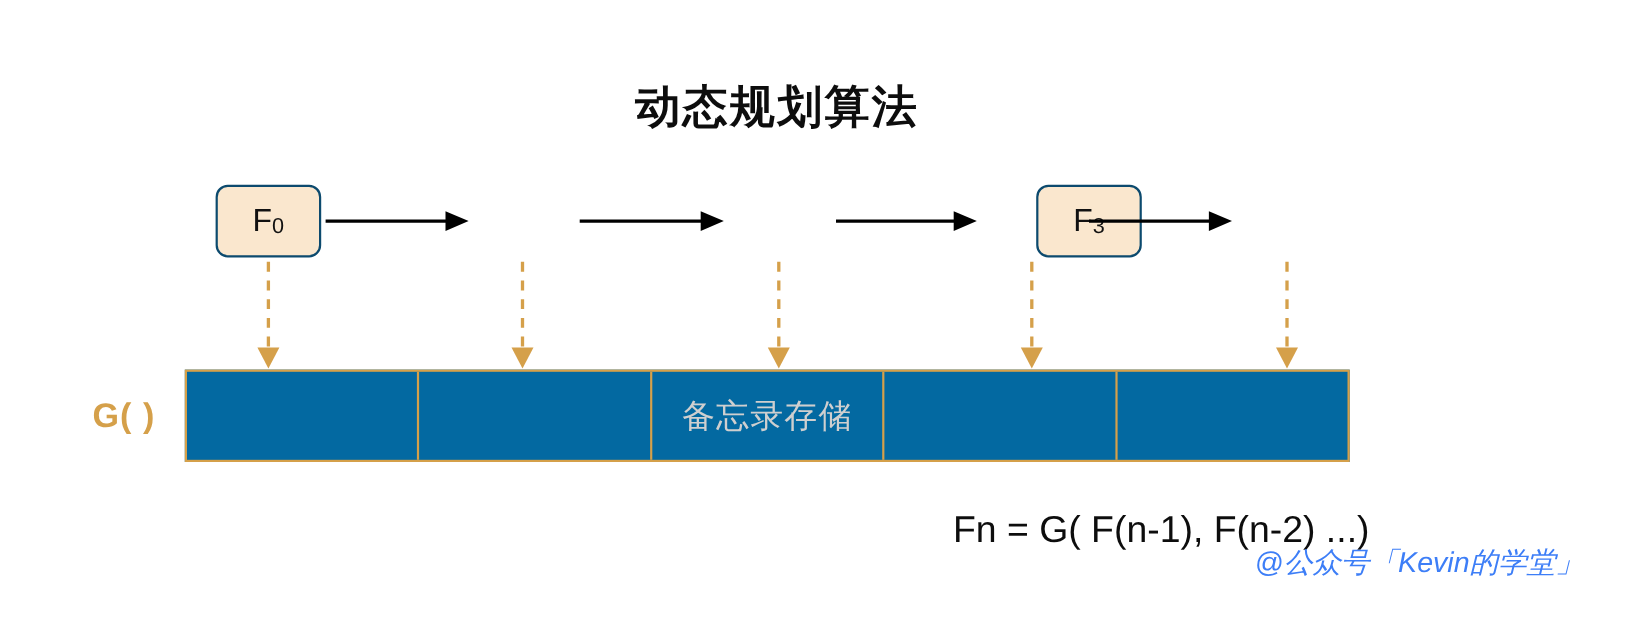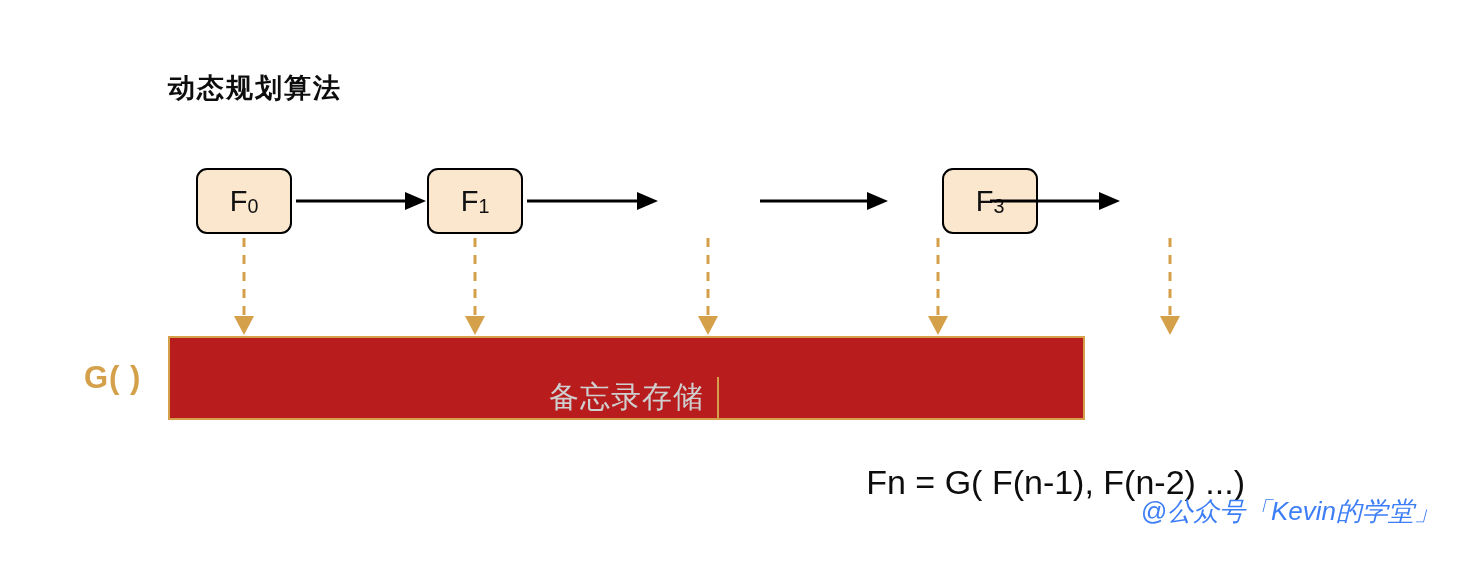--- a/index.html
+++ b/index.html
@@ -2,34 +2,34 @@
 <html><head>
 <meta charset="utf-8">
 <style>
   * { margin:0; padding:0; box-sizing:border-box; }
   body { background:#ffffff; font-family:"Liberation Sans","DejaVu Sans",sans-serif; }
   .canvas {
     position:relative; width:1482px; height:576px; background:#ffffff; overflow:hidden;
   }
   .title {
     position:absolute; left:168px; top:70px; width:1077px;
-    text-align:left; font-size:27px; font-weight:700; color:#0d0d0d;
+    text-align:center; font-size:41px; font-weight:700; color:#0d0d0d;
     letter-spacing:2px;
   }
   .fbox {
     position:absolute; top:168px; width:96px; height:66px;
-    background:#FAE7CE; border:2px solid #000000; border-radius:11px;
+    background:#FAE7CE; border:2px solid #0c4a6e; border-radius:11px;
     display:flex; align-items:center; justify-content:center;
     font-size:29px; color:#111111;
   }
   .fbox .sub { font-size:0.68em; vertical-align:baseline; position:relative; top:0.12em; }
   .arrow-layer { position:absolute; left:0; top:0; width:1482px; height:576px; }
   .memo-row {
-    position:absolute; left:168px; top:336px; width:917px; height:84px;
-    display:flex; border:2px solid #D5A04A; background:#b91c1c;align-items:flex-end;
+    position:absolute; left:168px; top:336px; width:1059px; height:84px;
+    display:flex; border:2px solid #D5A04A; background:#0369a1;
   }
   .memo-cell {
     flex:1 1 0; border-right:2px solid #D5A04A;
     display:flex; align-items:center; justify-content:center;
     font-size:30px; color:#CFCFCF; letter-spacing:1px;
   }
   .memo-cell:last-child { border-right:none; }
   .g-label {
     position:absolute; left:84px; top:360px; font-size:31px; font-weight:700;
     color:#D5A04A; letter-spacing:1px;
@@ -45,23 +45,20 @@
 </style>
 </head>
 <body>
 
 <div class="canvas">
 
   <div class="title">动态规划算法</div>
 
   <div class="fbox" style="left:196px">
     <span><span>F</span><span class="sub">0</span></span>
-  </div>
-  <div class="fbox" style="left:427px">
-    <span><span>F</span><span class="sub">1</span></span>
   </div>
   <div class="fbox" style="left:942px">
     <span><span>F</span><span class="sub">3</span></span>
   </div>
 
   <svg class="arrow-layer" width="1482" height="576" viewBox="0 0 1482 576">
 
     <g stroke="#000000" stroke-width="3" fill="#000000">
       <line x1="296" y1="201" x2="407" y2="201"></line>
       <polygon points="405,192 405,210 426,201" stroke="none"></polygon>

